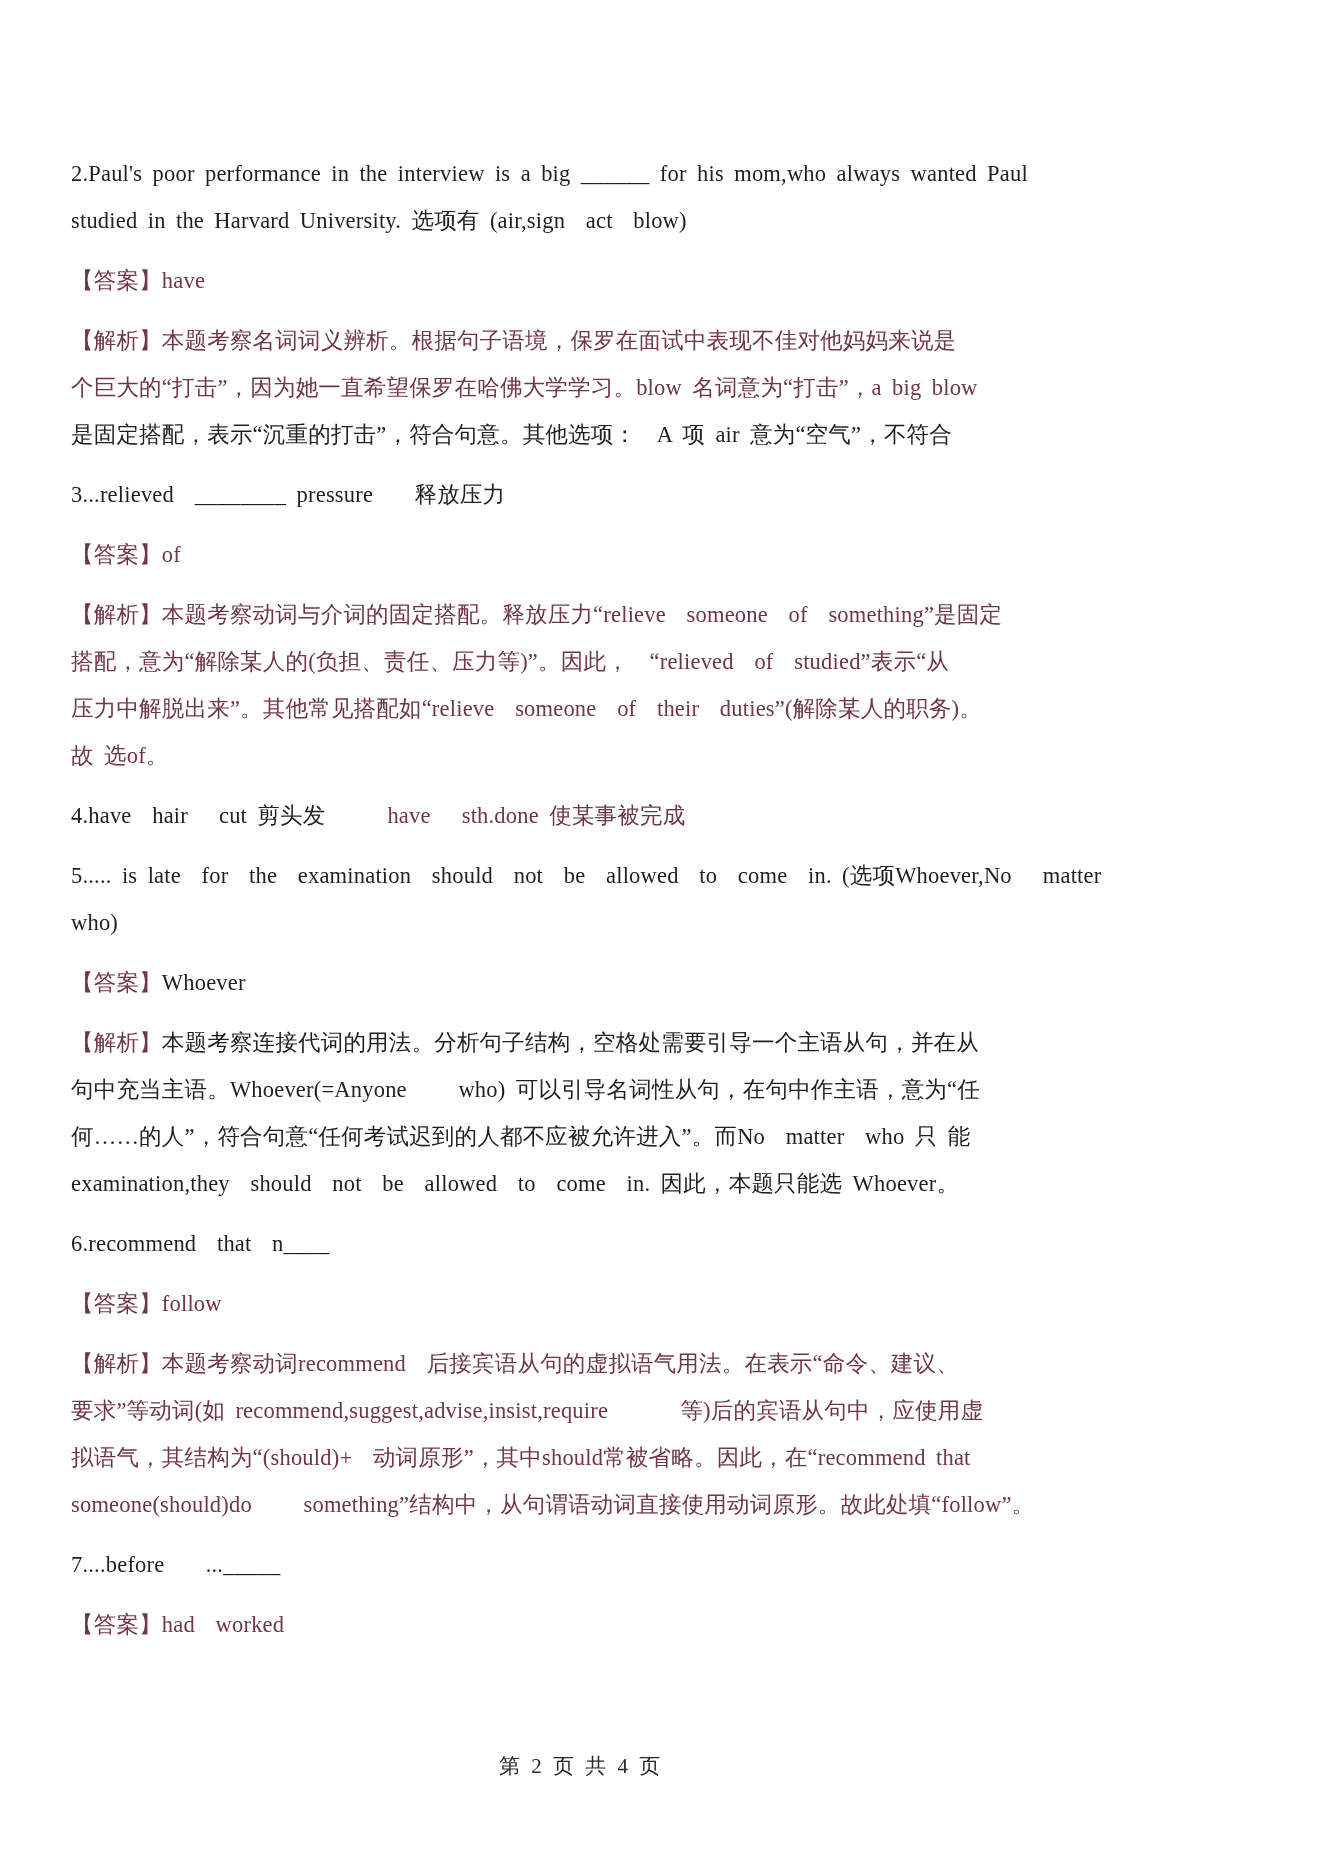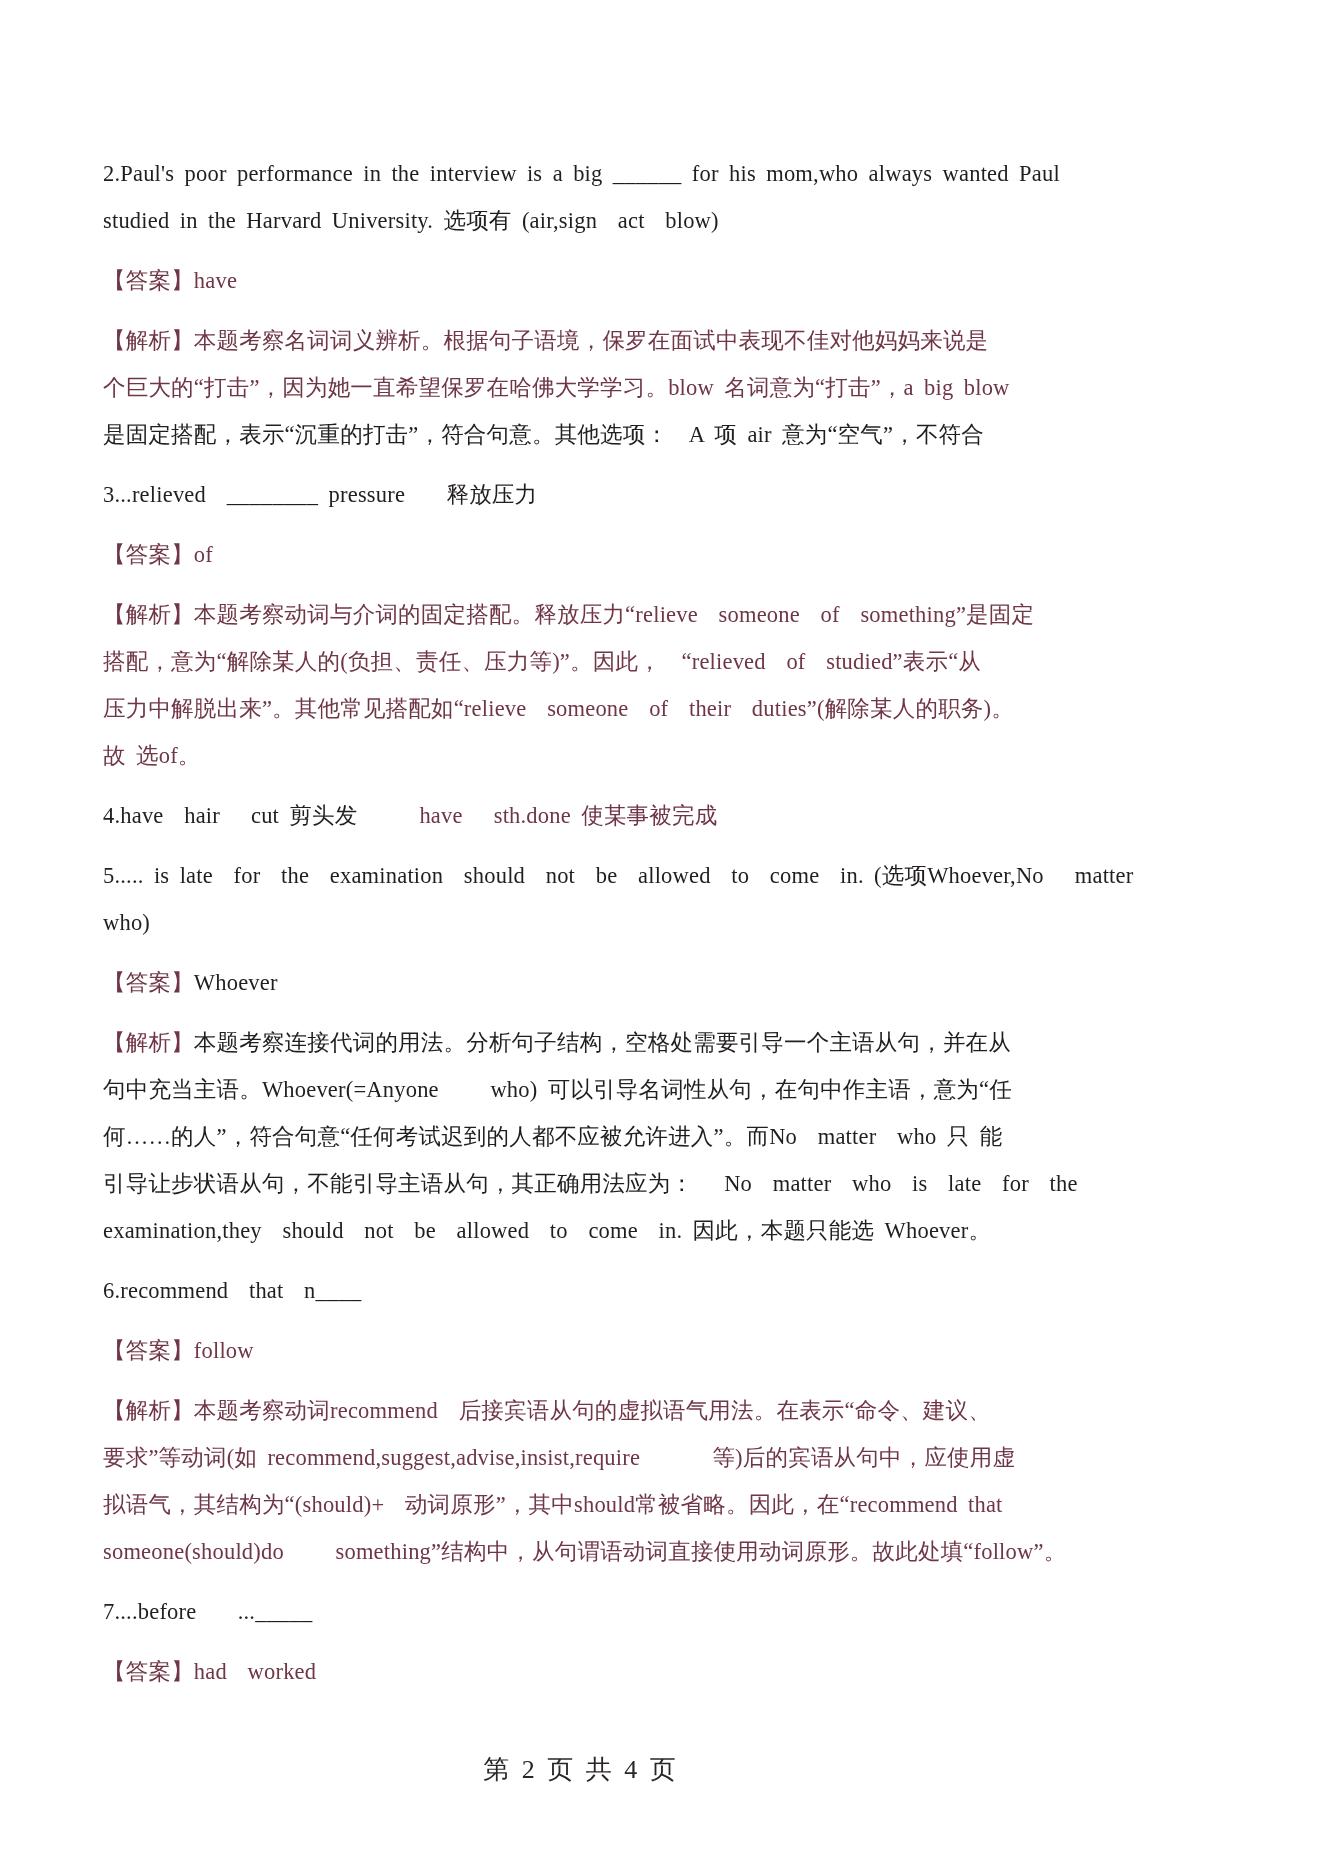--- a/index.html
+++ b/index.html
@@ -12,42 +12,42 @@
     height: 1871px;
     font-family: "Liberation Serif", "DejaVu Serif", serif;
     overflow: hidden;
   }
   .page {
     position: relative;
     width: 1323px;
     height: 1871px;
     background: #ffffff;
     box-sizing: border-box;
-    padding: 150px 128px 0 103px;
+    padding: 150px 128px 0 71px;
   }
   .content { width: 1032px; }
   .block { margin: 0 0 13px 0; }
   .block.bold .line span { font-weight: normal; }
   .line {
     height: 47px;
     line-height: 47px;
     font-size: 22.5px;
     white-space: pre;
     word-spacing: 4.5px;
     letter-spacing: 0.2px;
   }
   .line span.ink    { color: var(--ink, #221e1f); }
   .line span.maroon { color: var(--maroon, #6f3645); }
   .footer {
     position: absolute;
     top: 1752px;
     left: 0;
     width: 1162px;
     text-align: center;
-    font-size: 26px;
+    font-size: 21px;
     color: #2a2627;
     letter-spacing: 3px;
   }
 </style>
 </head>
 <body>
 
 <div class="page">
   <div class="content">
       <div class="block">
@@ -81,21 +81,20 @@
         <div class="line"><span class="ink">5..... is late  for  the  examination  should  not  be  allowed  to  come  in. (选项Whoever,No   matter</span></div>
         <div class="line"><span class="ink">who)</span></div>
       </div>
       <div class="block">
         <div class="line"><span class="maroon">【答案】</span><span class="ink">Whoever</span></div>
       </div>
       <div class="block">
         <div class="line"><span class="maroon">【解析】</span><span class="ink">本题考察连接代词的用法。分析句子结构，空格处需要引导一个主语从句，并在从</span></div>
         <div class="line"><span class="ink">句中充当主语。Whoever(=Anyone     who) 可以引导名词性从句，在句中作主语，意为“任</span></div>
         <div class="line"><span class="ink">何……的人”，符合句意“任何考试迟到的人都不应被允许进入”。而No  matter  who 只 能</span></div>
-        <div class="line"><span class="ink">引导让步状语从句，不能引导主语从句，其正确用法应为：   No  matter  who  is  late  for  the</span></div>
         <div class="line"><span class="ink">examination,they  should  not  be  allowed  to  come  in. 因此，本题只能选 Whoever。</span></div>
       </div>
       <div class="block bold">
         <div class="line"><span class="ink">6.recommend  that  n____</span></div>
       </div>
       <div class="block">
         <div class="line"><span class="maroon">【答案】</span><span class="maroon">follow</span></div>
       </div>
       <div class="block">
         <div class="line"><span class="maroon">【解析】</span><span class="maroon">本题考察动词recommend  后接宾语从句的虚拟语气用法。在表示“命令、建议、</span></div>

